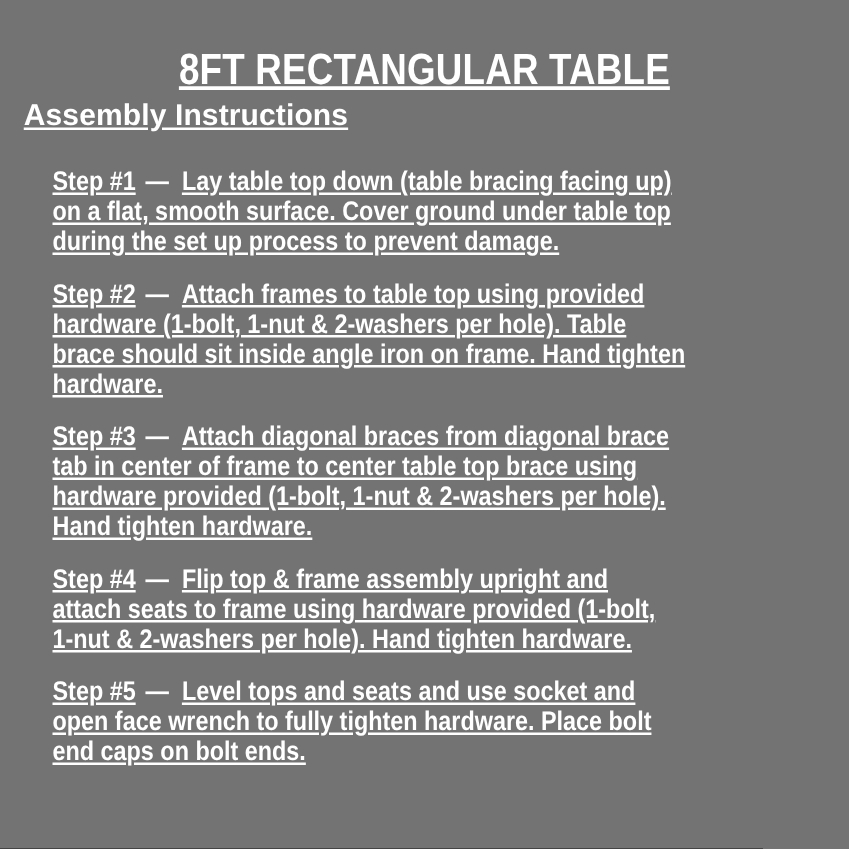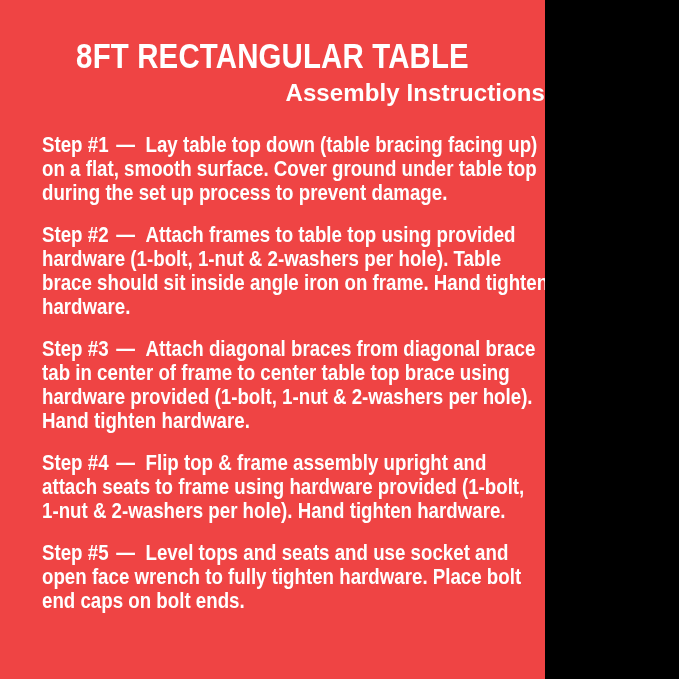--- a/index.html
+++ b/index.html
@@ -2,44 +2,45 @@
 <html><head>
 <meta charset="utf-8">
 <style>
   html, body {
     margin: 0;
     padding: 0;
     background: #000000;
   }
   .page {
     position: relative;
-    width: 545px;
+    width: 679px;
     height: 679px;
-    background: #ef4444;
+    background: #737373;
     overflow: hidden;
     font-family: "Liberation Sans", sans-serif;
     color: #ffffff;
+    text-decoration: underline;
     -webkit-font-smoothing: antialiased;
   }
   .title {
     margin-top: 34px;
     font-size: 35px;
     line-height: 44px;
     font-weight: bold;
     text-align: center;
     letter-spacing: 0.2px;
     transform: scaleX(0.84);
     transform-origin: center top;
     white-space: nowrap;
   }
   .subtitle {
     font-size: 24px;
     line-height: 30px;
     font-weight: bold;
-    text-align: right;
+    text-align: left;
     letter-spacing: 0.1px;
     margin-left: 19px;
   }
   .steps {
     margin-top: 25px;
     margin-left: 42px;
     width: 710px;
   }
   .step {
     margin: 0 0 18px 0;

